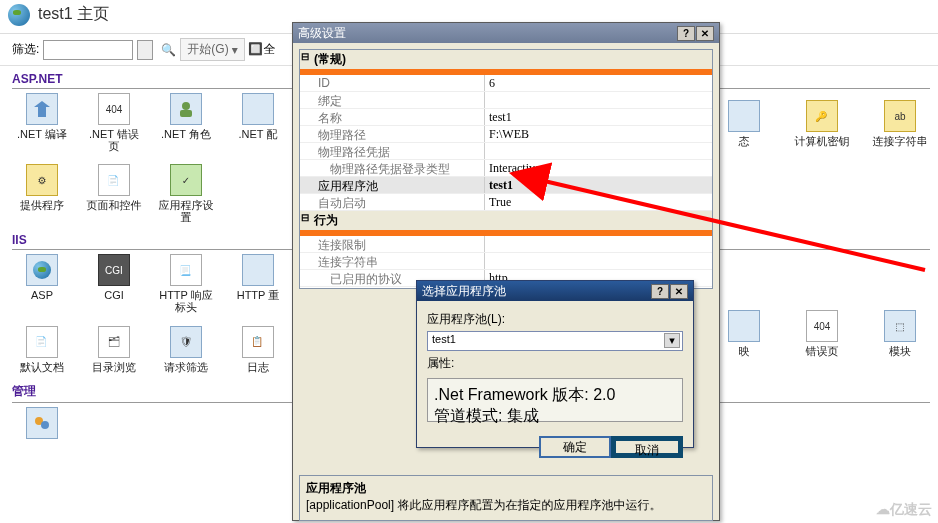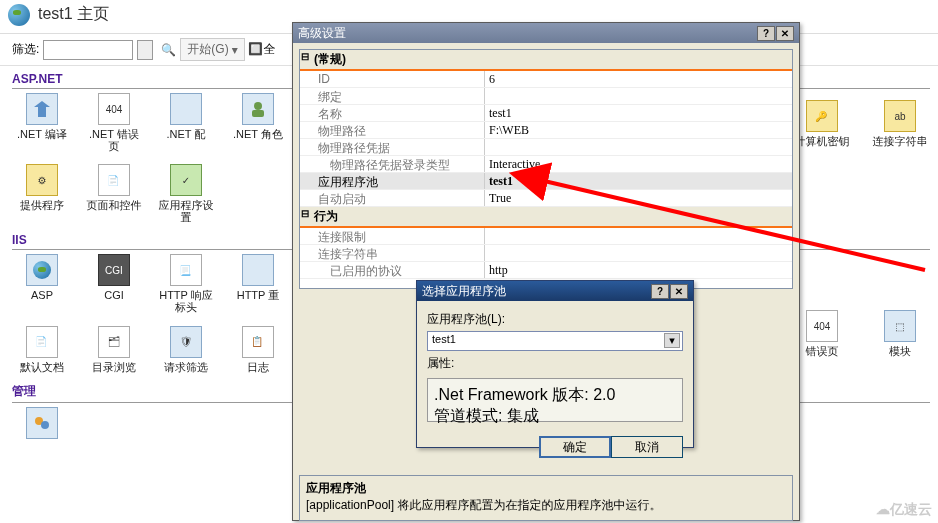--- a/index.html
+++ b/index.html
@@ -16,45 +16,45 @@
 .section-title { font-weight: bold; color: #4c1d95; margin: 4px 0 4px 4px; border-bottom:1px solid #999; padding-bottom:2px;}
 .icon-grid { display: flex; flex-wrap: wrap; gap: 6px 12px; margin-bottom: 10px; margin-left:4px;}
 .icon-item { width: 60px; text-align: center; font-size: 11px; color: #222; line-height:1.1;}
 .icon-box { width: 32px; height: 32px; margin: 0 auto 3px; background: #dbe9f5; border:1px solid #88a8c8; position:relative; display:flex; align-items:center; justify-content:center; font-size:10px; color:#333;}
 .icon-box.yellow { background:#f8e8a0; border-color:#c8a830;}
 .icon-box.green { background:#c8e8b0; border-color:#6a9a4a;}
 .icon-box.dark { background:#555; color:#fff; border-color:#333;}
 .icon-box.white { background:#fff; border-color:#aaa;}
 
 
-.dlg-adv { position:absolute; top:22px; left:292px; width:508px; height:499px; background:#ece9d8; border:1px solid #5a5a5a; box-shadow:2px 2px 4px rgba(0,0,0,.3);}
+.dlg-adv { position:absolute; top:22px; left:292px; width:428px; height:499px; background:#ece9d8; border:1px solid #5a5a5a; box-shadow:2px 2px 4px rgba(0,0,0,.3);}
 .dlg-title { background: linear-gradient(#8896b0,#6e7d98); color:#fff; font-size:12px; padding:3px 5px; display:flex; justify-content:space-between; align-items:center; height:20px;}
 .dlg-title-btns { display:flex; gap:1px;}
 .title-btn { width:18px; height:15px; background:#d4d0c8; border:1px solid #666; color:#000; font-size:10px; text-align:center; line-height:13px; font-weight:bold;}
 .prop-grid { background:#fff; margin:6px; border:1px solid #8493a8; height:240px; overflow:hidden;}
-.prop-cat { background:#ece9d8; font-weight:bold; padding:1px 4px 1px 14px; position:relative; border-bottom:2px solid #f97316;}
+.prop-cat { background:#ece9d8; font-weight:bold; padding:1px 4px 1px 14px; position:relative; border-bottom:6px solid #f97316;}
 .prop-cat::before{content:"⊟"; position:absolute; left:1px; top:1px; font-size:10px;}
 .prop-row { display:flex; border-bottom:1px solid #eee; height:17px;}
 .prop-row.hl { background:#e6e6e6;}
 .prop-key { width:185px; padding:1px 4px 1px 18px; color:#777; border-right:1px solid #ccc;}
 .prop-key.sub { padding-left:30px;}
 .prop-val { flex:1; padding:1px 4px; font-family:Tahoma;}
 .redact { width:110px; height:10px; background:red; display:inline-block; margin-left:2px; vertical-align:middle; border-radius:5px 3px 5px 3px;}
 .desc-panel { margin:0 6px 6px; background:#ece9d8; border:1px solid #8493a8; padding:4px 6px; height:46px;}
 .desc-title{font-weight:bold;}
 
 
 .dlg-pool { position:absolute; top:280px; left:416px; width:278px; height:168px; background:#ece9d8; border:1px solid #2a3f6b; box-shadow:2px 2px 4px rgba(0,0,0,.3);}
 .dlg-pool .dlg-title{background:linear-gradient(#2a5a9a,#1a3a6a);}
 .pool-body{padding:10px;}
 .pool-select{width:100%; height:20px; border:1px solid #7a8ab0; background:#fff; color:#000; font-size:11px; padding:1px 4px; position:relative;}
 .pool-select::after{content:"▾"; position:absolute; right:2px; top:1px; background:#ddd; border:1px solid #999; width:14px; text-align:center;}
 .prop-box{border:1px solid #999; background:#f4f4ec; padding:6px; margin-top:6px; font-size:16px; height:44px;}
 .btn-row{display:flex; justify-content:flex-end; gap:0; padding:4px 10px;}
-.win-btn{width:72px; height:22px; border:1px solid #0c4a6e; background:#ece9d8; font-size:12px;}
+.win-btn{width:72px; height:22px; border:5px solid #0c4a6e; background:#ece9d8; font-size:12px;}
 .win-btn.default{border:2px solid #3a6aa8;}
 
 .arrow { position:absolute; top:70px; left:505px; width:430px; height:210px; pointer-events:none; z-index:10;}
 .watermark{position:absolute; right:6px; bottom:4px; color:#ccc; font-size:14px; font-weight:bold;}
 </style>
 </head>
 <body>
 
 <div class="main-header">
   <span class="globe-icon"></span>
@@ -72,27 +72,27 @@
 
 <div class="content">
   <div class="section-title">ASP.NET</div>
   <div class="icon-grid">
     <div class="icon-item"><div class="icon-box">
           <svg width="20" height="20">
             <polygon points="2,8 10,2 18,8 14,8 14,18 6,18 6,8" fill="#5a8fc8"></polygon>
           </svg>
         </div><span>.NET 编译</span></div>
     <div class="icon-item"><div class="icon-box white">404</div><span>.NET 错误页</span></div>
-    <div class="icon-item"><div class="icon-box"></div><span>.NET 配</span></div>
     <div class="icon-item"><div class="icon-box">
           <svg width="20" height="20">
             <circle cx="10" cy="7" r="4" fill="#6a9a4a"></circle>
             <rect x="4" y="11" width="12" height="7" fill="#6a9a4a" rx="2"></rect>
           </svg>
         </div><span>.NET 角色</span></div>
+    <div class="icon-item"><div class="icon-box"></div><span>.NET 配</span></div>
     <div style="width:100%"></div>
     <div class="icon-item"><div class="icon-box yellow">⚙</div><span>提供程序</span></div>
     <div class="icon-item"><div class="icon-box white">📄</div><span>页面和控件</span></div>
     <div class="icon-item"><div class="icon-box green">✓</div><span>应用程序设置</span></div>
   </div>
 
   <div class="section-title">IIS</div>
   <div class="icon-grid">
     <div class="icon-item"><div class="icon-box">
           <span class="globe-icon" style="width:18px;height:18px;margin:0"></span>

